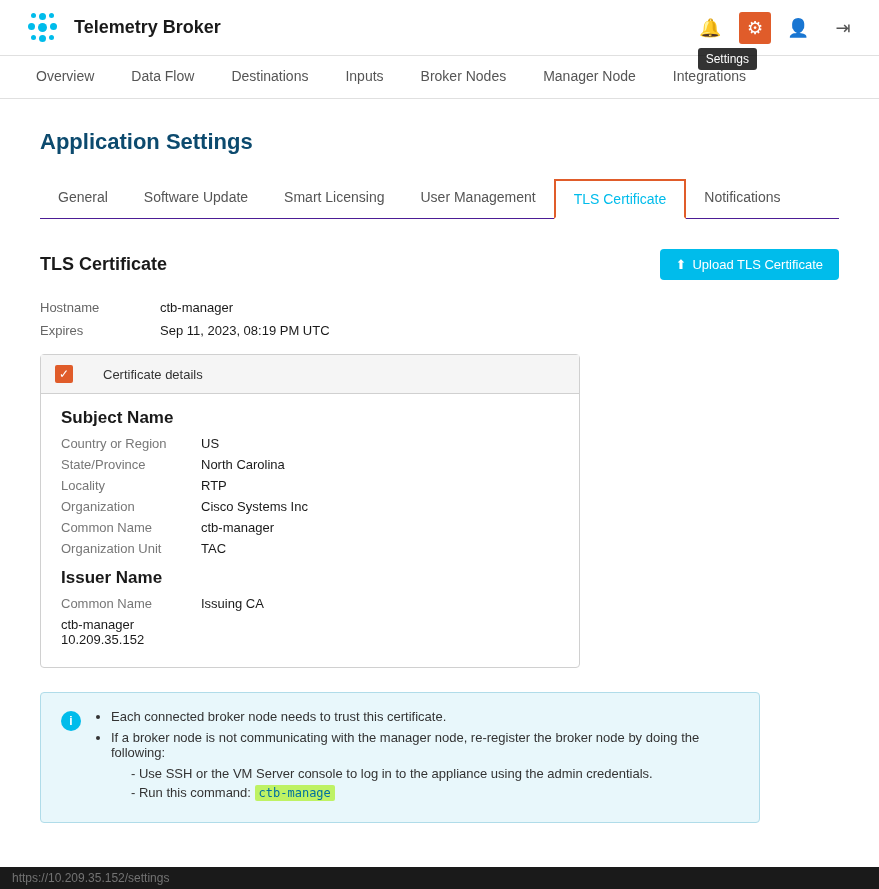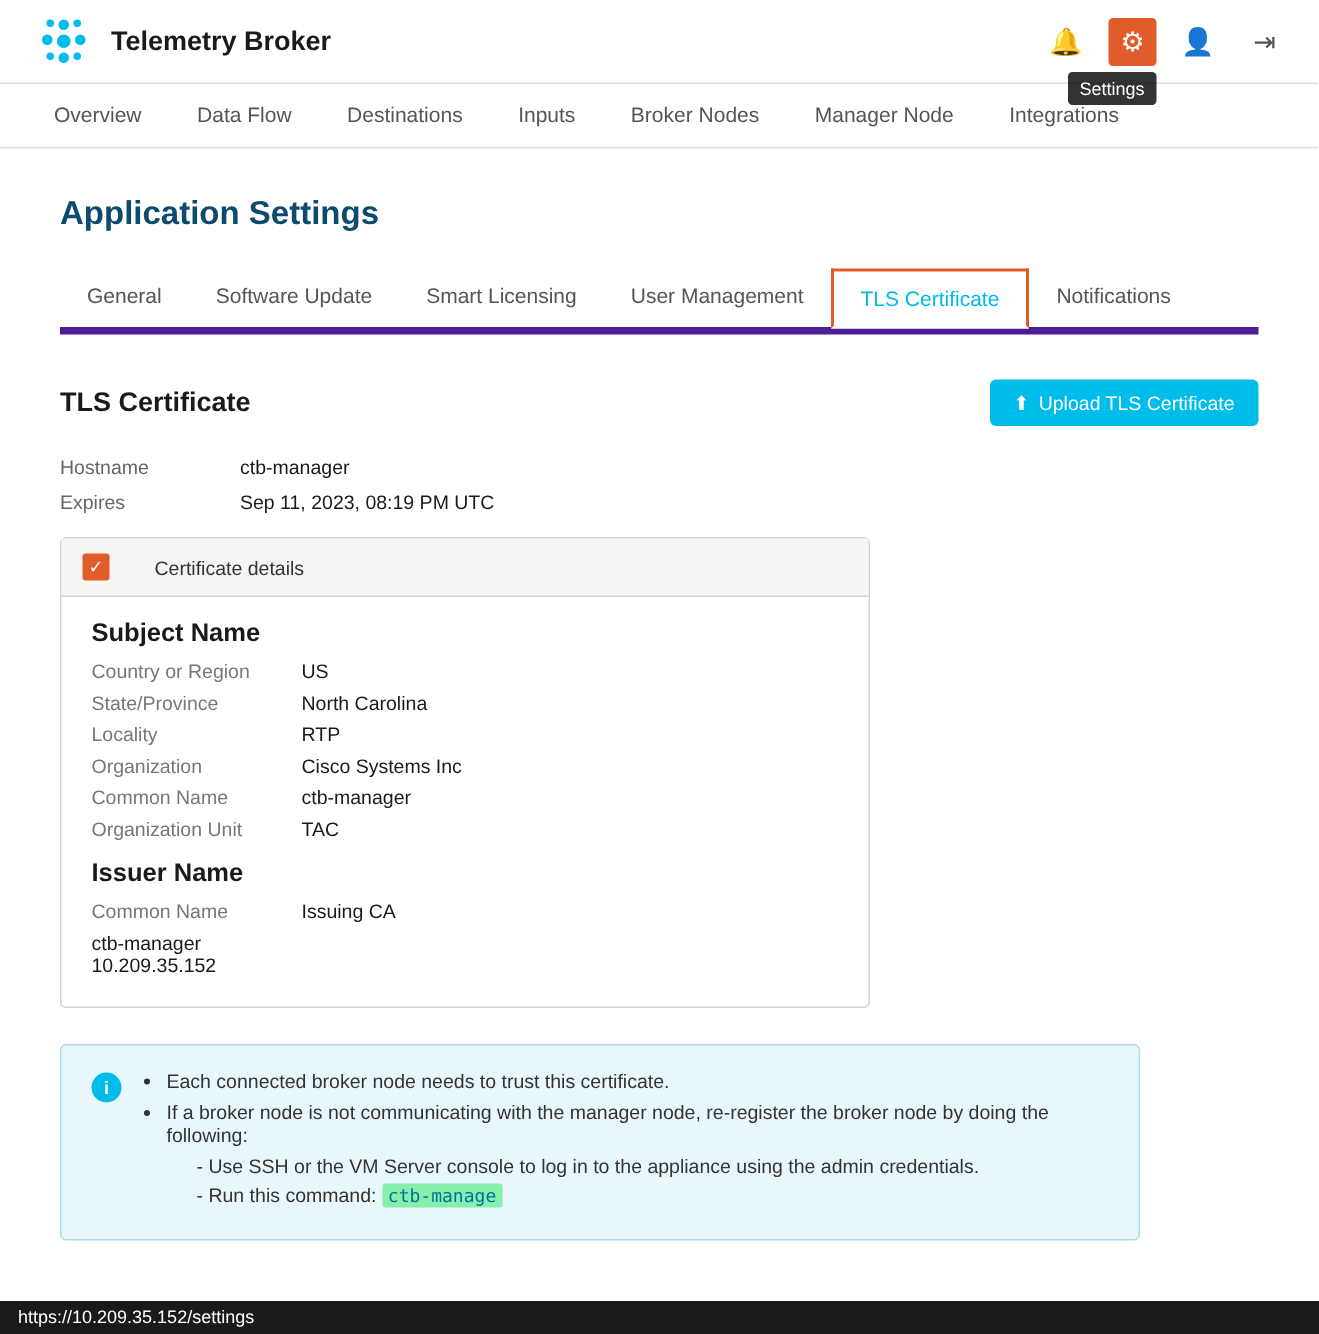--- a/index.html
+++ b/index.html
@@ -36,21 +36,21 @@
       font-size: 14px; color: #555;
       cursor: pointer; text-decoration: none;
       border-bottom: 2px solid transparent;
     }
 
     
     .main-content { padding: 30px 40px; }
     .page-title { font-size: 22px; font-weight: 600; color: #0c4a6e; margin-bottom: 24px; }
 
     
-    .tabs { display: flex; gap: 0; border-bottom: 5px solid #4c1d95; margin-bottom: 30px; }
+    .tabs { display: flex; gap: 0; border-bottom: 1px solid #4c1d95; margin-bottom: 30px; }
     .tab {
       padding: 10px 18px;
       font-size: 14px; color: #555;
       cursor: pointer;
       border-bottom: 2px solid transparent;
       margin-bottom: -1px;
     }
     .tab.active {
       color: #00bceb;
       border: 2px solid #e05c2a;
@@ -120,34 +120,34 @@
       width: 20px; height: 20px; flex-shrink: 0;
       background: #00bceb; border-radius: 50%;
       display: flex; align-items: center; justify-content: center;
       color: #fff; font-size: 12px; font-weight: 700; margin-top: 2px;
     }
     .info-content ul { padding-left: 18px; }
     .info-content li { margin-bottom: 6px; font-size: 13px; color: #333; }
     .info-content .sub-list { list-style: none; padding-left: 20px; margin-top: 6px; }
     .info-content .sub-list li { margin-bottom: 4px; }
     .info-content .sub-list li::before { content: '- '; }
-    code { background: #86efac; color: #0070a0; padding: 1px 4px; border-radius: 2px; font-size: 12px; }
+    code { background: #bef264; color: #0070a0; padding: 1px 4px; border-radius: 2px; font-size: 12px; }
 
     
     .status-bar {
       position: fixed; bottom: 0; left: 0;
-      background: #1a1a1a; color: #ffffff;
+      background: #1a1a1a; color: #737373;
       font-size: 12px; padding: 4px 12px;
       width: 100%;
     }
 
     
     .tooltip-wrap { position: relative; display: inline-flex; align-items: center; }
     .tooltip-box {
-      position: absolute; top: 36px; right: 0;
+      position: absolute; top: 36px; right: 14px;
       background: rgba(0,0,0,0.8); color: #fff;
       font-size: 12px; padding: 4px 8px;
       border-radius: 3px; white-space: nowrap;
       z-index: 100;
     }
 
     .icon-btn {
       background: none; border: none; cursor: pointer;
       width: 32px; height: 32px;
       display: flex; align-items: center; justify-content: center;

